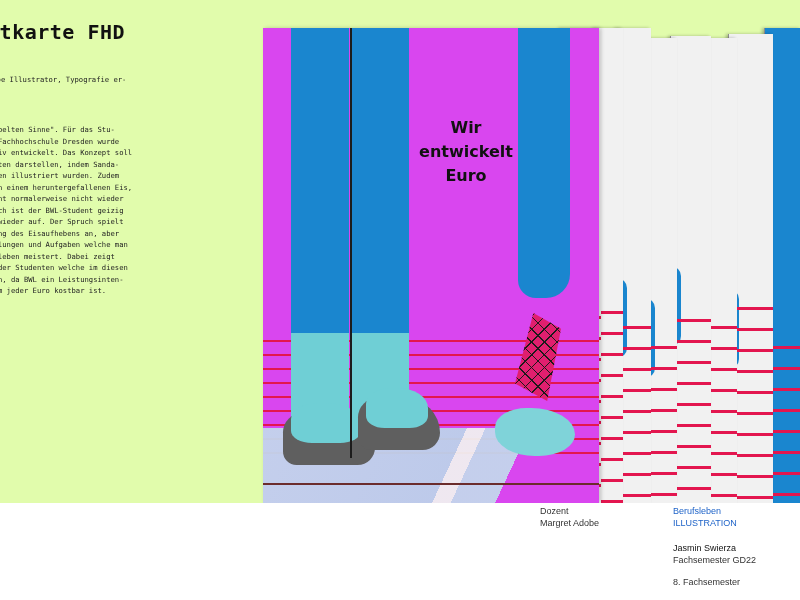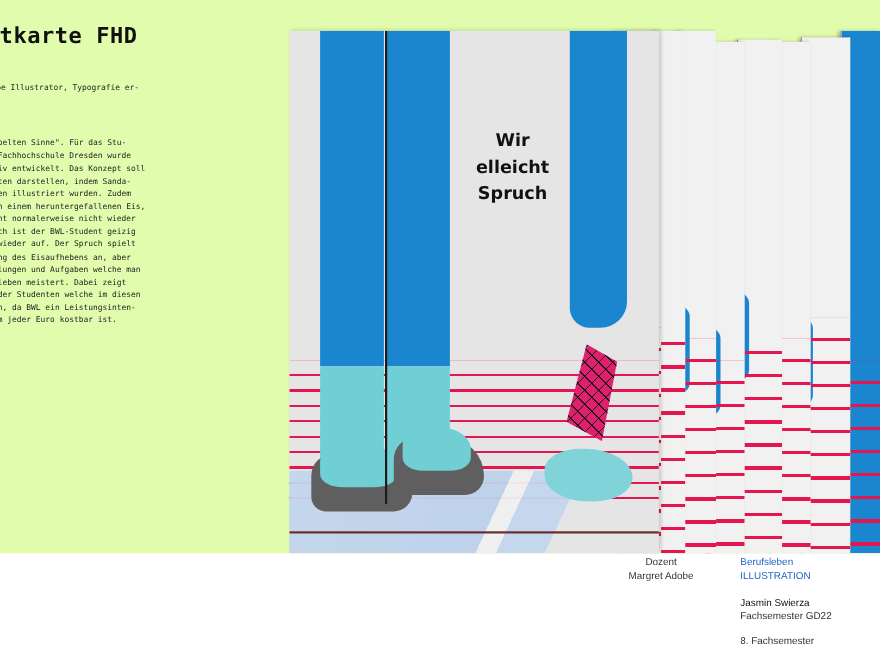--- a/index.html
+++ b/index.html
@@ -10,40 +10,40 @@
   .desc { position:absolute; left:-28px; top:124px; width:225px; font-family:"DejaVu Sans Mono", monospace; font-size:7.2px; line-height:11.5px; color:#222; }
   .desc span, .tags span { display:block; white-space:nowrap; }
 
   .stack { position:absolute; left:560px; top:28px; width:240px; height:475px; }
   .strip { position:absolute; top:0; height:475px; background:#f1f1f1; border-left:1px solid #8d8d8d; box-shadow:-2px 0 3px rgba(0,0,0,0.25); overflow:hidden; }
   .strip .blue { position:absolute; left:0; right:0; top:0; height:8px; background:#1a86cf; }
   .strip .stripes { position:absolute; left:0; right:0; top:255px; bottom:0;
      background:repeating-linear-gradient(to bottom, transparent 0, transparent 18px, #e3164f 18px, #e3164f 21px); }
   .strip .hand { position:absolute; left:0; width:10px; top:180px; height:80px; background:#1a86cf; border-radius:0 10px 10px 0; }
 
-  .poster { position:absolute; left:263px; top:28px; width:336px; height:475px; background:#e5e5e5; overflow:hidden; box-shadow:2px 0 4px rgba(0,0,0,0.2); }
+  .poster { position:absolute; left:263px; top:28px; width:336px; height:475px; background:#d946ef; overflow:hidden; box-shadow:2px 0 4px rgba(0,0,0,0.2); }
   .leg { position:absolute; top:0; width:58px; height:305px; background:#1a86cf; }
   .leg-divider { position:absolute; left:87px; top:0; width:2px; height:430px; background:#1c1c1c; }
   .arm { position:absolute; left:255px; top:0; width:52px; height:270px; background:#1a86cf; border-radius:0 0 24px 18px; }
   .floor-lines { position:absolute; left:0; right:0; top:300px; height:130px;
      background:repeating-linear-gradient(to bottom, transparent 0, transparent 12px, #e3164f 12px, #e3164f 14px); }
   .shadow { position:absolute; left:0; right:0; top:400px; bottom:0; background:linear-gradient(115deg, #c3d6ec 0%, #bcd1ea 55%, #f0f0f0 55%, #f0f0f0 60%, #c3d6ec 60%, #c3d6ec 72%, transparent 72%); opacity:0.95; }
   .baseline { position:absolute; left:0; right:0; top:455px; height:2px; background:#6b2c2c; }
   .sock { position:absolute; top:305px; width:58px; height:100px; background:#6fcfd5; }
   .shoe { position:absolute; top:380px; width:92px; height:52px; background:#5f5f5f; border-radius:20px 36px 18px 14px; }
   .shoe-inner { position:absolute; background:#6fcfd5; border-radius:40% 50% 30% 30%; }
   .cone { position:absolute; left:252px; top:285px; width:46px; height:88px; background:#e01f6e;
      background-image:repeating-linear-gradient(45deg, transparent 0, transparent 8px, #1b1b1b 8px, #1b1b1b 9px), repeating-linear-gradient(-45deg, transparent 0, transparent 8px, #1b1b1b 8px, #1b1b1b 9px);
      clip-path:polygon(40% 0, 100% 18%, 70% 100%, 0 80%); }
   .puddle { position:absolute; left:232px; top:380px; width:80px; height:48px; background:#7fd3d9; border-radius:40% 55% 45% 50%; }
   .slogan { position:absolute; left:148px; top:88px; width:110px; text-align:center; font-family:"DejaVu Sans", sans-serif; font-weight:bold; font-size:16px; line-height:24px; color:#111; }
   .slogan span { display:block; }
 
   .credits { position:absolute; top:505px; font-size:9px; line-height:12px; }
-  .credits.left { left:540px; width:122px; text-align:center; color:#333; }
+  .credits.left { left:540px; width:122px; text-align:left; color:#333; }
   .credits.right { left:673px; width:127px; color:#333; }
   .blue-text { color:#1e63c8; }
   .bold { font-weight:normal; color:#111; }
 </style>
 </head>
 <body>
 
 <div class="hero">
   <div class="title">Postkarte FHD</div>
 
@@ -119,22 +119,22 @@
       <div class="shoe-inner" style="left:8px;top:-10px;width:62px;height:40px;"></div>
     </div>
     <div class="leg-divider"></div>
 
     <div class="arm"></div>
     <div class="puddle"></div>
     <div class="cone"></div>
 
     <div class="slogan">
       <span>Wir</span>
-      <span>elleicht</span>
-      <span>Spruch</span>
+      <span>entwickelt</span>
+      <span>Euro</span>
     </div>
   </div>
 </div>
 
 <div class="credits left">
   <div>Dozent</div>
   <div>Margret Adobe</div>
 </div>
 
 <div class="credits right">

